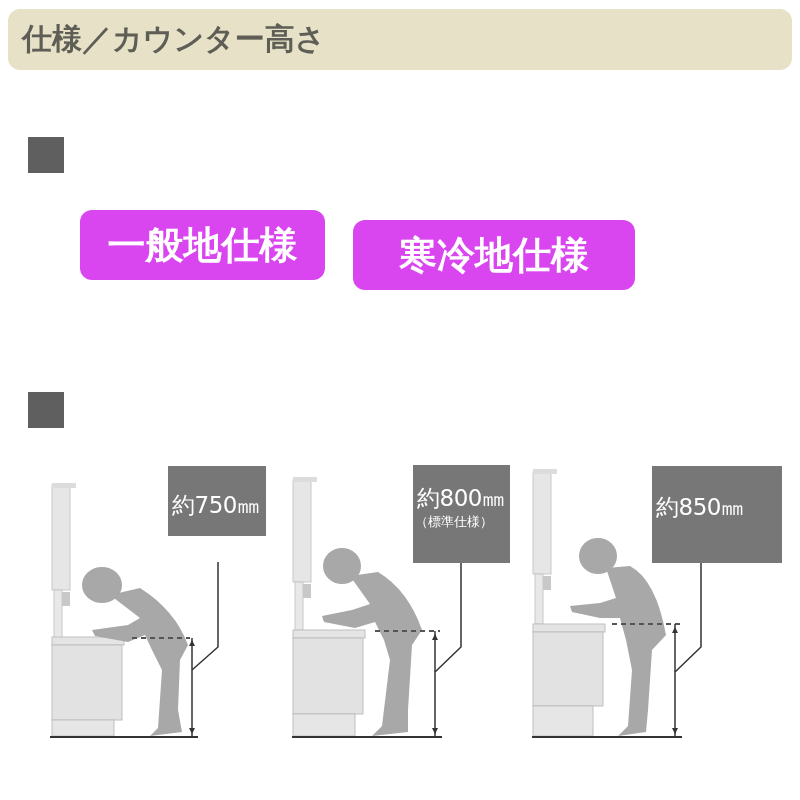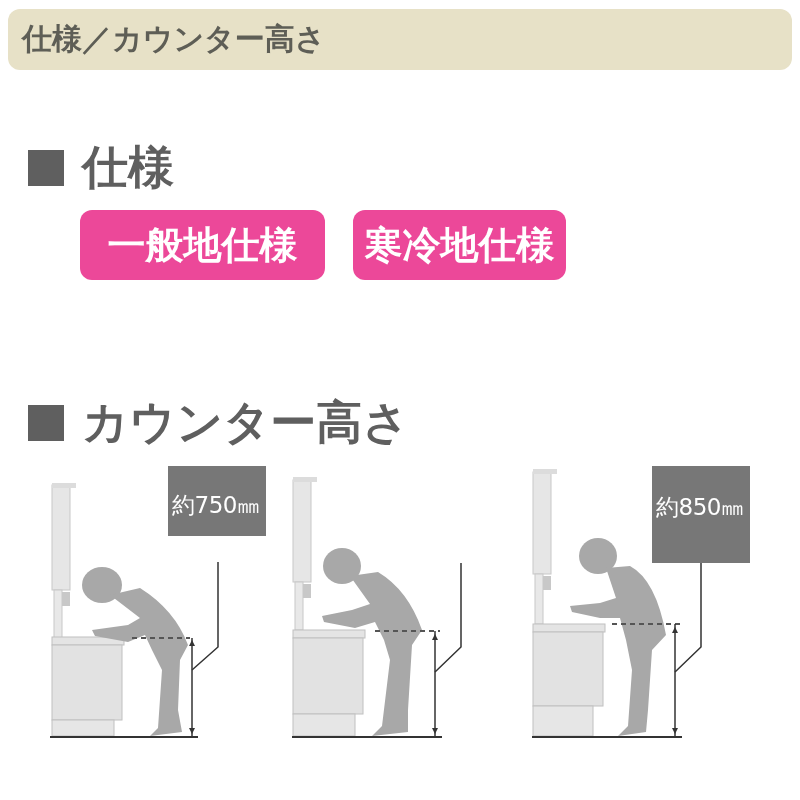--- a/index.html
+++ b/index.html
@@ -5,47 +5,45 @@
     html, body { margin: 0; padding: 0; }
     body { width: 800px; height: 800px; background: #ffffff; position: relative; overflow: hidden;
            font-family: "DejaVu Sans", sans-serif; color: #5f5f5f; }
     .header-bar { position: absolute; left: 8px; top: 9px; width: 784px; height: 61px; background: #e7e1c7;
                   border-radius: 12px; }
     .header-title { position: absolute; left: 14px; top: 10px; font-size: 30px; font-weight: bold;
                     color: #5e5e56; letter-spacing: 0px; white-space: nowrap; }
     .section-head { position: absolute; left: 28px; display: flex; align-items: center; }
     .sq { width: 36px; height: 36px; background: #5f5f5f; margin-right: 18px; }
     .section-title { font-size: 46px; font-weight: bold; color: #5f5f5f; white-space: nowrap; }
-    .spec-btn { position: absolute; top: 210px; height: 70px; background: #ec4899; border-radius: 12px;
+    .spec-btn { position: absolute; top: 210px; height: 70px; background: #d946ef; border-radius: 12px;
                 color: #ffffff; font-size: 38px; font-weight: bold; display: flex; align-items: center;
                 justify-content: center; white-space: nowrap; }
     .diagram { position: absolute; top: 460px; width: 270px; height: 290px; }
     .diagram svg { position: absolute; left: 0; top: 0; }
     .label-box { position: absolute; background: #777777; color: #ffffff; }
     .label-main { position: absolute; left: 4px; font-size: 23px; white-space: nowrap; letter-spacing: -0.5px; }
     .label-sub { position: absolute; left: 2px; font-size: 13px; white-space: nowrap; }
   </style>
 </head>
 <body>
 
 <div class="header-bar">
   <div class="header-title">仕様／カウンター高さ</div>
 </div>
 
 <div class="section-head" style="top:137px;">
   <div class="sq"></div>
-  <div class="section-title">仕様</div>
 </div>
 
 <div class="spec-btn" style="left:80px; width:245px;">一般地仕様</div>
-<div class="spec-btn" style="left:353px; width:213px;">寒冷地仕様</div>
+<div class="spec-btn" style="left:353px; width:282px;margin-top:10px;">寒冷地仕様</div>
 
 <div class="section-head" style="top:392px;">
   <div class="sq"></div>
-  <div class="section-title">カウンター高さ</div>
 </div>
 
 <div class="diagram" style="left:40px;">
   <svg width="270" height="290" viewBox="0 0 270 290">
 
     <rect x="12" y="25" width="18" height="105" fill="#e6e6e6" stroke="#c8c8c8"></rect>
     <rect x="12" y="23" width="24" height="5" fill="#dcdcdc"></rect>
     <rect x="16" y="132" width="14" height="14" fill="#c8c8c8"></rect>
 
     <rect x="14" y="130" width="8" height="48" fill="#e8e8e8" stroke="#c8c8c8"></rect>
@@ -83,36 +81,40 @@
     <rect x="13" y="254" width="62" height="22" fill="#e6e6e6" stroke="#c0c0c0"></rect>
     <ellipse cx="62" cy="106" rx="19" ry="18" fill="#a8a8a8"></ellipse>
     <path d="M70 116 L98 112 Q128 130 142 170 L132 185 L128 250 L128 272 L92 276 L102 266 L110 200 L104 180 L95 162 L75 168 L44 162 L42 156 L72 150 L90 144 Z" fill="#a8a8a8"></path>
     <line x1="95" y1="171" x2="160" y2="171" stroke="#555" stroke-width="2" stroke-dasharray="5,4"></line>
     <line x1="155" y1="171" x2="155" y2="276" stroke="#333" stroke-width="1.5"></line>
     <polygon points="152,180 158,180 155,174" fill="#333"></polygon>
     <polygon points="152,268 158,268 155,274" fill="#333"></polygon>
     <line x1="12" y1="277" x2="162" y2="277" stroke="#333" stroke-width="2"></line>
     <polyline points="181,103 181,187 155,212" fill="none" stroke="#333" stroke-width="1.5"></polyline>
   </svg>
+  <div class="label-box" style="left:133px; top:5px; width:97px; height:98px;">
+    <div class="label-main" style="top:18px;">約800㎜</div>
+    <div class="label-sub" style="top:48px;">（標準仕様）</div>
+  </div>
 </div>
 
 <div class="diagram" style="left:520px;">
   <svg width="280" height="290" viewBox="0 0 280 290">
     <rect x="13" y="12" width="18" height="102" fill="#e6e6e6" stroke="#c8c8c8"></rect>
     <rect x="13" y="9" width="24" height="5" fill="#dcdcdc"></rect>
     <rect x="17" y="116" width="14" height="14" fill="#c8c8c8"></rect>
     <rect x="15" y="114" width="8" height="50" fill="#e8e8e8" stroke="#c8c8c8"></rect>
     <rect x="13" y="164" width="72" height="8" fill="#e4e4e4" stroke="#c0c0c0"></rect>
     <rect x="13" y="172" width="70" height="74" fill="#e2e2e2" stroke="#c0c0c0"></rect>
     <rect x="13" y="246" width="60" height="30" fill="#e6e6e6" stroke="#c0c0c0"></rect>
     <ellipse cx="78" cy="96" rx="19" ry="18" fill="#a8a8a8"></ellipse>
     <path d="M86 108 L110 106 Q136 120 146 175 L132 190 L128 250 L126 272 L98 276 L108 266 L112 210 L106 180 L100 158 L80 158 L52 152 L50 146 L80 143 L96 138 Z" fill="#a8a8a8"></path>
     <line x1="92" y1="164" x2="160" y2="164" stroke="#555" stroke-width="2" stroke-dasharray="5,4"></line>
     <line x1="155" y1="164" x2="155" y2="276" stroke="#333" stroke-width="1.5"></line>
     <polygon points="152,173 158,173 155,167" fill="#333"></polygon>
     <polygon points="152,268 158,268 155,274" fill="#333"></polygon>
     <line x1="12" y1="277" x2="162" y2="277" stroke="#333" stroke-width="2"></line>
     <polyline points="181,103 181,187 155,212" fill="none" stroke="#333" stroke-width="1.5"></polyline>
   </svg>
-  <div class="label-box" style="left:132px; top:6px; width:98px; height:97px;">
+  <div class="label-box" style="left:132px; top:6px; width:98px; height:97px;padding-left:32px;">
     <div class="label-main" style="top:26px;">約850㎜</div>
   </div>
 </div>
 
 </body></html>

